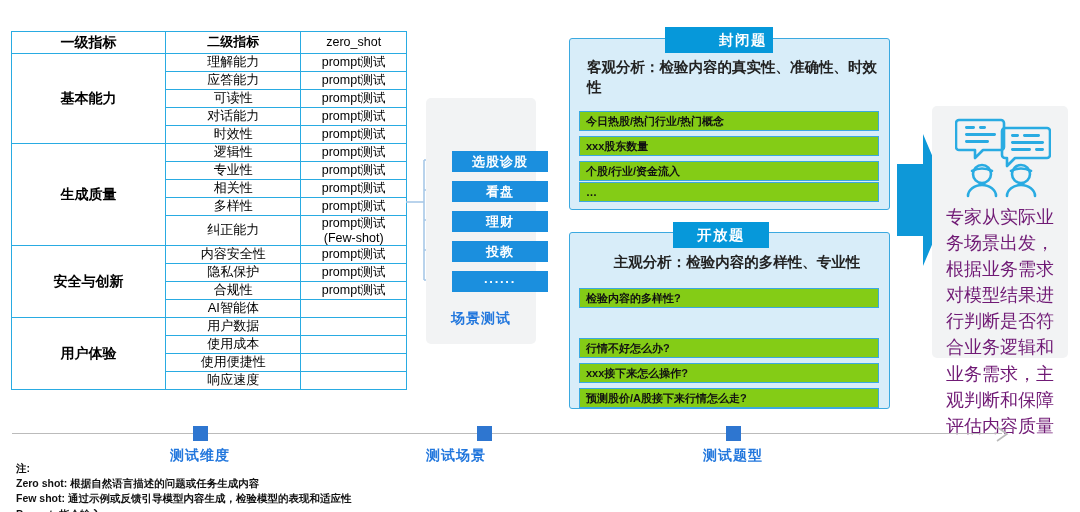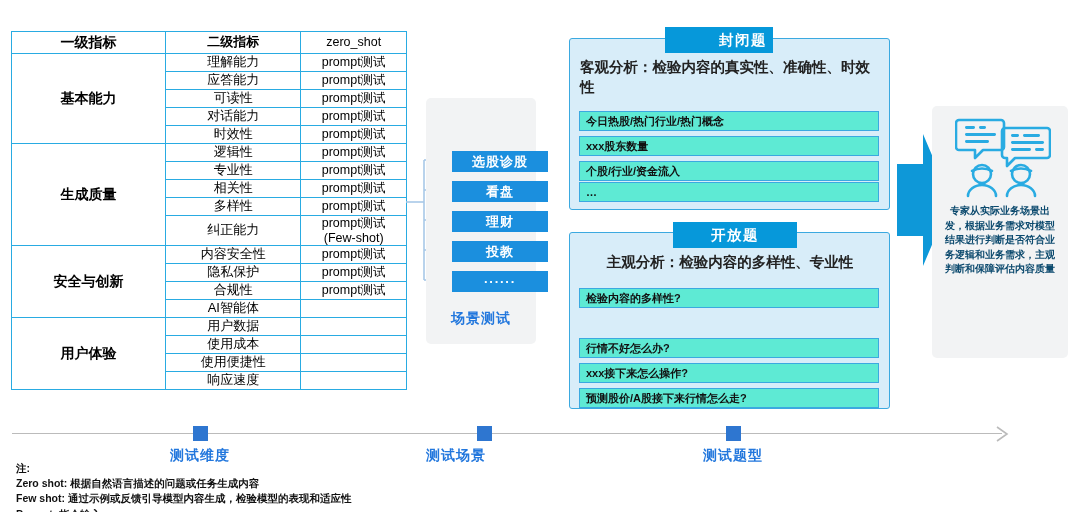--- a/index.html
+++ b/index.html
@@ -70,47 +70,47 @@
   #panel-closed { left: 569px; top: 38px; width: 321px; height: 172px; }
   #panel-open   { left: 569px; top: 232px; width: 321px; height: 177px; }
   .qtab {
     position: absolute; height: 26px;
     background: #0698DA; color: #fff;
     font-size: 14.5px; font-weight: bold;
     display: flex; align-items: center; justify-content: center;
     letter-spacing: 1.5px;
   }
   #tab-closed { left: 665px; top: 27px; width: 108px; padding-left: 48px; }
-  #tab-open   { left: 673px; top: 222px; width: 124px; }
+  #tab-open   { left: 673px; top: 222px; width: 96px; }
   .qdesc {
     position: absolute; color: #222;
-    font-size: 14.5px; font-weight: bold; line-height: 1.4;
+    font-size: 14.5px; font-weight: bold; line-height: 1.4; margin-left: 7px;
   }
   #desc-closed { left: 580px; top: 57px; width: 300px; }
   #desc-open   { left: 580px; top: 252px; width: 300px; text-align: center; }
   .qitem {
     position: absolute; left: 579px; width: 300px; height: 20px;
-    background: #5eead4; border: 1.2px solid #3BA9E0;
+    background: #84cc16; border: 1.2px solid #3BA9E0;
     font-size: 11px; color: #111; font-weight: bold;
     display: flex; align-items: center; padding-left: 6px;
   }
 
   
   .bigarrow { position: absolute; left: 893px; top: 120px; width: 62px; height: 160px; }
 
   
   .expert-bg {
     position: absolute; left: 932px; top: 106px;
     width: 136px; height: 252px;
     background: #F2F3F4; border-radius: 5px;
   }
   .expert-icon { position: absolute; left: 955px; top: 116px; width: 96px; height: 82px; }
   .expert-text {
     position: absolute; left: 944px; top: 204px; width: 112px;
-    color: #0c4a6e; font-size: 10px; font-weight: bold;
+    color: #701a75; font-size: 18px; font-weight: normal;
     line-height: 1.45; text-align: center;
   }
 
   
   .tl-line { position: absolute; left: 12px; top: 433px; width: 990px; height: 1px; background: #BBBBBB; }
   .tl-arrowhead { position: absolute; left: 996px; top: 426px; width: 14px; height: 16px; }
   .tl-marker { position: absolute; top: 426px; width: 15px; height: 15px; background: #2E76D0; }
   .tl-label {
     position: absolute; top: 447px; color: #2277DD;
     font-size: 14px; font-weight: bold; letter-spacing: 1px;

